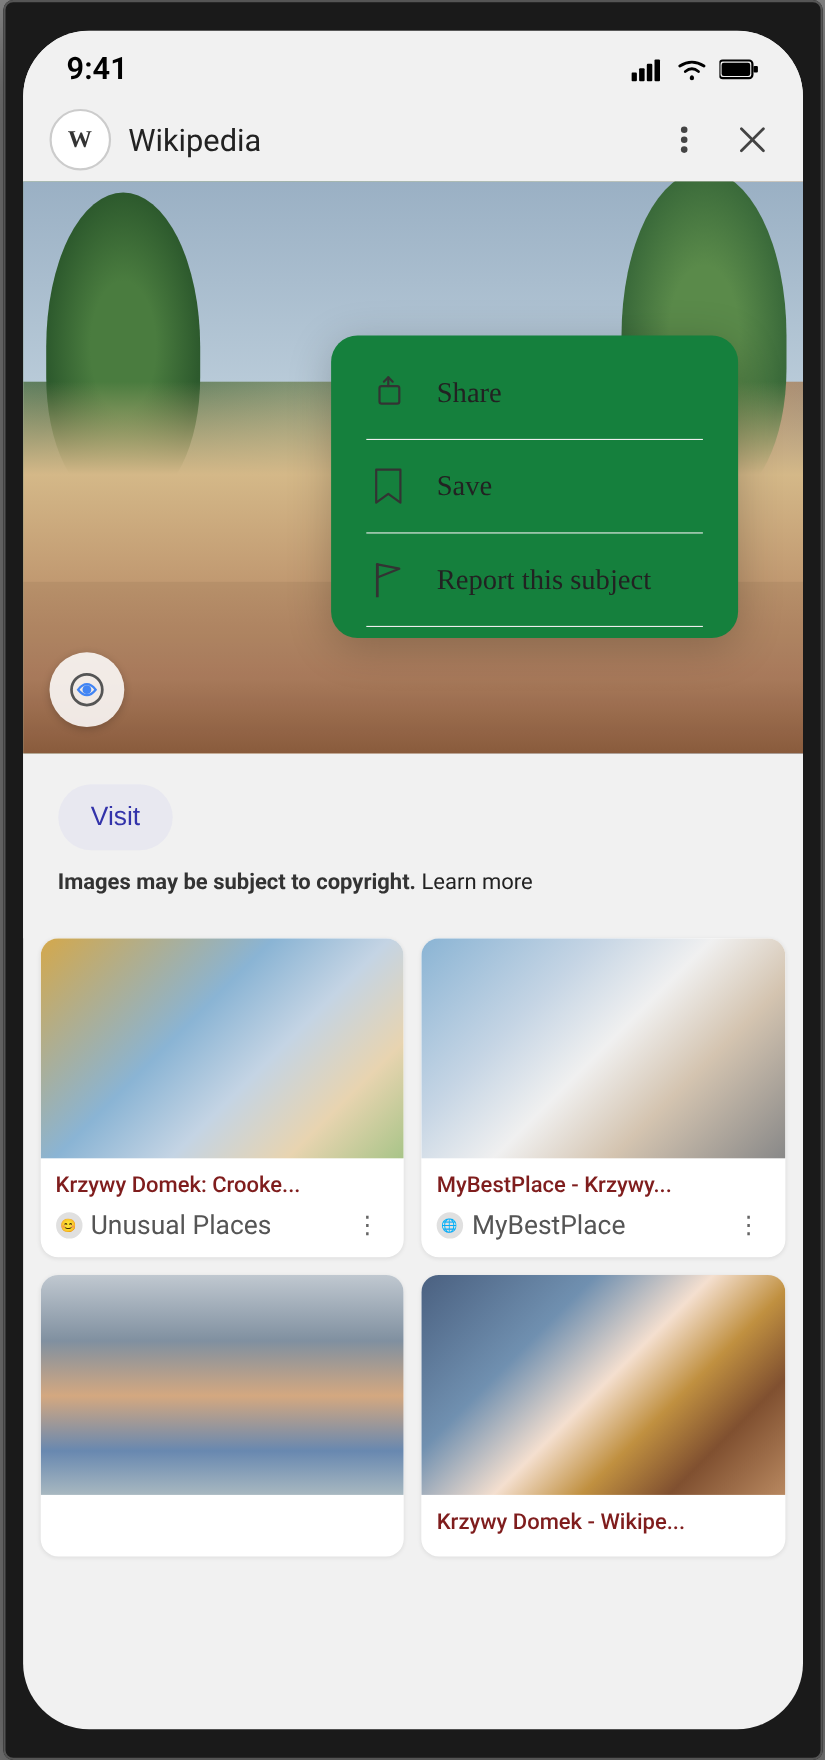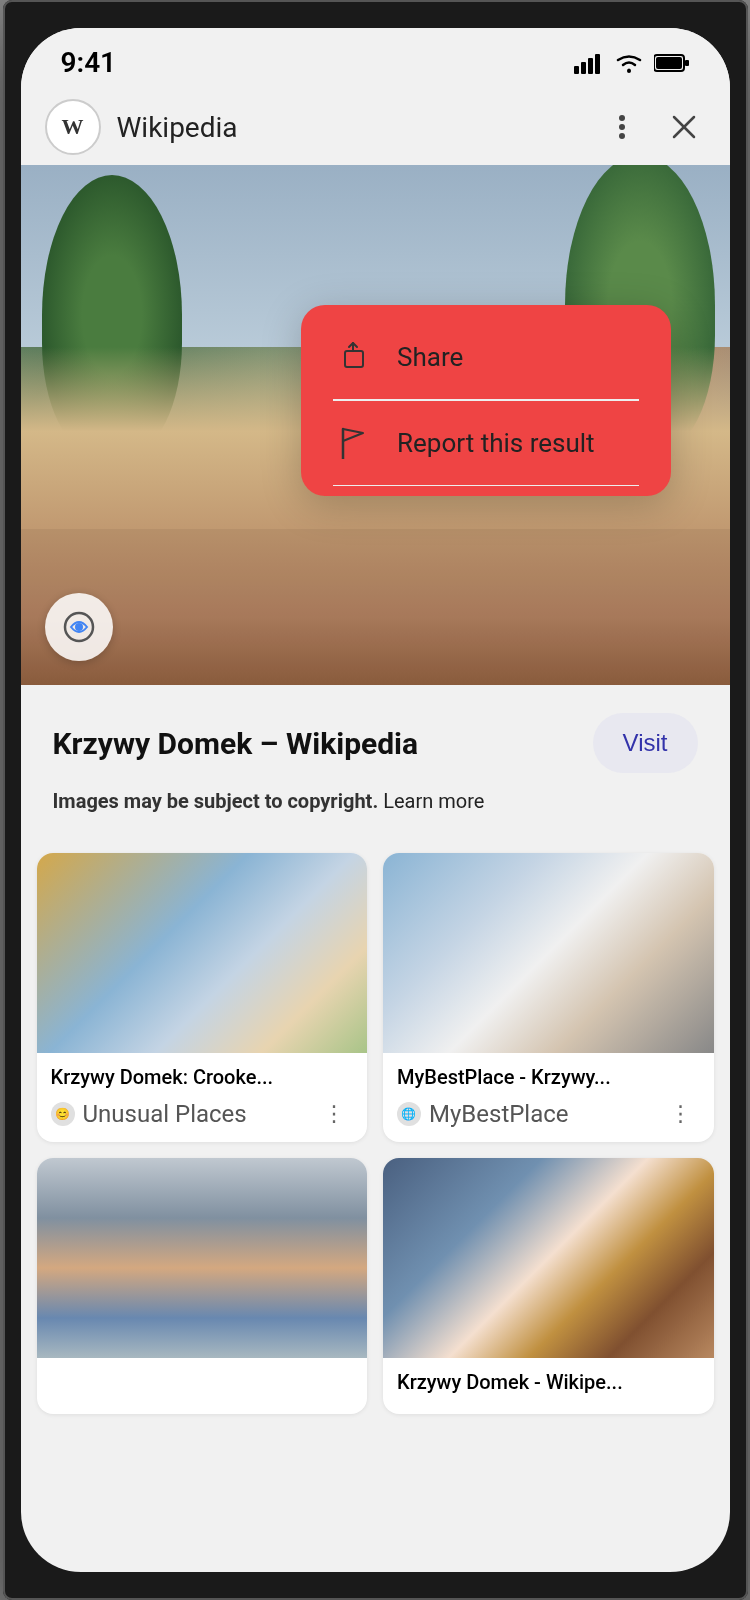--- a/index.html
+++ b/index.html
@@ -139,25 +139,26 @@
       box-shadow: 0 2px 8px rgba(0,0,0,0.2);
       cursor: pointer;
     }
 
     .dropdown-menu {
       position: absolute;
       top: 140px;
       left: 50%;
       transform: translateX(-20%);
       width: 370px;
-      background: #ef4444;
+      background: #15803d;
       border-radius: 24px;
       box-shadow: 0 8px 40px rgba(0,0,0,0.22);
       padding: 10px 0;
       z-index: 20;
+      font-family: Liberation Serif, serif;
     }
 
     .menu-item {
       display: flex;
       align-items: center;
       padding: 22px 32px;
       gap: 24px;
       cursor: pointer;
     }
 
@@ -245,21 +246,21 @@
       width: 100%;
       height: 200px;
     }
 
     .grid-info {
       padding: 12px 14px;
     }
 
     .grid-title {
       font-size: 20px;
-      color: #000000;
+      color: #7f1d1d;
       font-weight: 500;
       margin-bottom: 8px;
       white-space: nowrap;
       overflow: hidden;
       text-overflow: ellipsis;
     }
 
     .grid-source {
       display: flex;
       align-items: center;
@@ -401,39 +402,46 @@
             <svg width="32" height="32" viewBox="0 0 32 32">
               <rect x="8" y="10" width="18" height="16" rx="2" stroke="#333" stroke-width="2" fill="none"></rect>
               <path d="M16 10 L16 2" stroke="#333" stroke-width="2" stroke-linecap="round"></path>
               <path d="M12 6 L16 2 L20 6" stroke="#333" stroke-width="2" fill="none" stroke-linecap="round" stroke-linejoin="round"></path>
             </svg>
           </div>
           <span class="menu-label">Share</span>
         </div>
         <div class="divider"></div>
 
+        <div class="menu-item">
+          <div class="menu-icon">
+            <svg width="30" height="34" viewBox="0 0 30 34">
+              <path d="M4 2 L26 2 L26 32 L15 24 L4 32 Z" stroke="#333" stroke-width="2" fill="none" stroke-linejoin="round"></path>
+            </svg>
+          </div>
+          <span class="menu-label">Save</span>
+        </div>
         <div class="divider"></div>
 
         <div class="menu-item">
           <div class="menu-icon">
             <svg width="30" height="32" viewBox="0 0 30 32">
               <line x1="5" y1="2" x2="5" y2="32" stroke="#333" stroke-width="2.5" stroke-linecap="round"></line>
               <path d="M5 2 L25 6 L5 14 Z" fill="none" stroke="#333" stroke-width="2" stroke-linejoin="round"></path>
             </svg>
           </div>
-          <span class="menu-label">Report this result</span>
+          <span class="menu-label">Report this subject</span>
         </div>
         <div class="divider"></div>
 
       </div>
     </div>
 
     <div class="content-area">
       <div class="result-header">
-        <span class="result-title">Krzywy Domek – Wikipedia</span>
         <button class="visit-btn">Visit</button>
       </div>
       <p class="copyright-notice">
         <span>Images may be subject to copyright.</span>
         <span style="font-weight:400; color:#222;">Learn more</span>
       </p>
     </div>
 
     <div class="image-grid">
 

